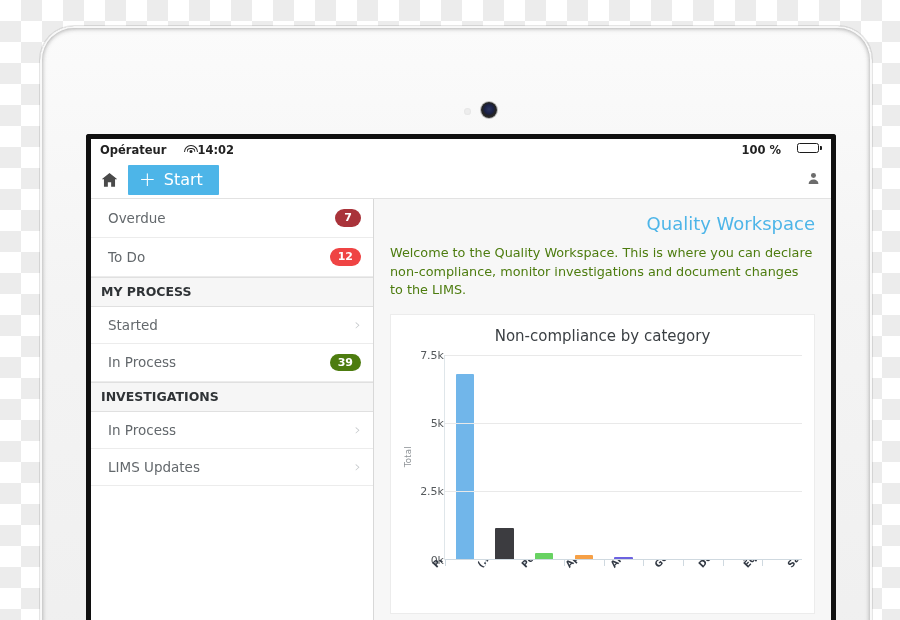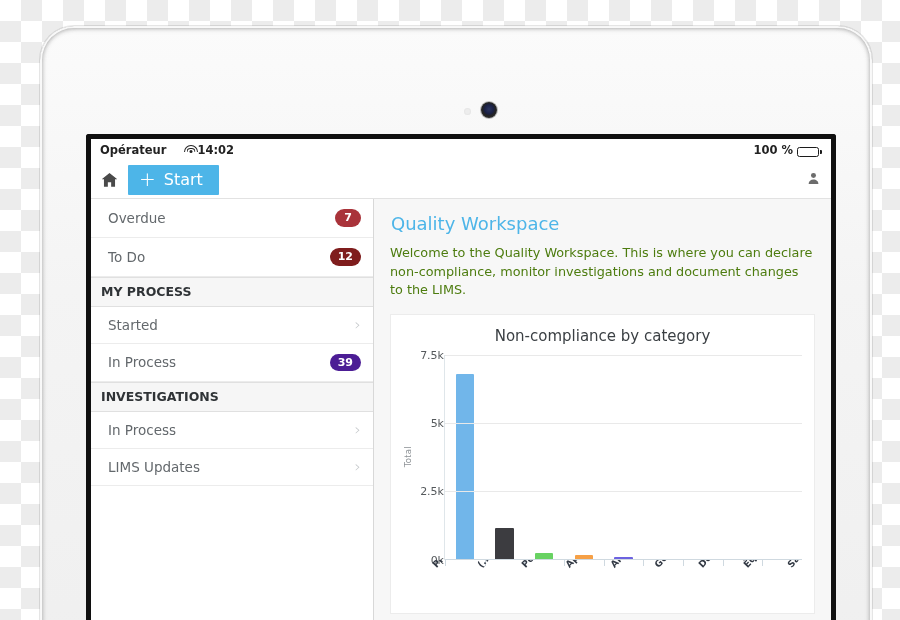--- a/index.html
+++ b/index.html
@@ -50,21 +50,21 @@
   #screen-inner{position:absolute;inset:0;background:#fff;display:flex;flex-direction:column;}
 
   
   .statusbar{
     height:22px;min-height:22px;display:flex;align-items:center;
     padding:0 9px;font-size:11.5px;font-weight:bold;color:#222;
     background:#fff;
   }
   .sb-left{display:flex;align-items:center;gap:19px;}
   .sb-center{flex:1;text-align:left;}
-  .sb-right{display:flex;align-items:flex-end;gap:4px;}
+  .sb-right{display:flex;align-items:flex-start;gap:16px;}
   .wifi{display:inline-block;width:12px;height:10px;position:relative;}
   .wifi i{position:absolute;left:50%;transform:translateX(-50%);border:1.4px solid #222;border-bottom:none;border-radius:50% 50% 0 0/100% 100% 0 0;}
   .wifi i:nth-child(1){width:12px;height:6px;top:0;}
   .wifi i:nth-child(2){width:7px;height:3.5px;top:2.6px;}
   .wifi i:nth-child(3){width:3px;height:3px;top:5.2px;border-radius:50%;background:#222;border:none;}
   .battery{display:inline-flex;align-items:center;}
   .battery .shell{width:22px;height:10px;border:1.3px solid #1c1c1c;border-radius:2.5px;padding:1px;box-sizing:border-box;}
   .battery .fill{height:100%;background:#1c1c1c;border-radius:1px;}
   .battery .cap{width:2px;height:4px;background:#1c1c1c;border-radius:0 1px 1px 0;margin-left:1px;}
 
@@ -98,21 +98,21 @@
     border-bottom:1px solid #ececec;background:#fff;cursor:pointer;min-height:16px;
   }
   .chev{color:#c0c4c7;font-size:16px;line-height:1;font-weight:300;}
   .badge{
     color:#fff;font-size:11px;font-weight:bold;border-radius:9px;
     padding:2px 8px;min-width:10px;text-align:center;line-height:1.25;
   }
 
   
   .content{flex:1;background:#f7f7f7;padding:14px 16px 0 16px;overflow:hidden;min-width:0;}
-  .ws-title{color:#4db5e8;font-size:18px;font-weight:400;margin:0 0 10px 1px;}
+  .ws-title{color:#4db5e8;font-size:18px;font-weight:400;margin:0 0 10px 12px;text-align:right;}
   .ws-desc{font-size:12.8px;color:#4d7c0f;line-height:1.45;margin:0 0 14px 0;}
 
   
   .chart-card{background:#fff;border:1px solid #ececec;padding:10px 12px 0 12px;height:300px;box-sizing:border-box;position:relative;}
   .chart-title{text-align:center;font-size:15px;color:#3a3f43;margin:2px 0 10px 0;}
   .plotwrap{position:relative;height:205px;display:flex;}
   .ylabel{
     writing-mode:vertical-rl;transform:rotate(180deg);
     font-size:8.5px;color:#8d9296;align-self:center;margin-right:1px;letter-spacing:.3px;
   }
@@ -181,30 +181,30 @@
       </div>
 
       <div class="body-split">
         <div class="sidebar" id="sidebar">
             <div class="row">
               <span>Overdue</span>
               <span class="badge" style="background: rgb(169, 51, 58);">7</span>
             </div>
             <div class="row">
               <span>To Do</span>
-              <span class="badge" style="background: #7f1d1d;">12</span>
+              <span class="badge" style="background: #ef4444;">12</span>
             </div>
             <div class="sect-head">MY PROCESS</div>
             <div class="row">
               <span>Started</span>
               <span class="chev">›</span>
             </div>
             <div class="row">
               <span>In Process</span>
-              <span class="badge" style="background: #4c1d95;">39</span>
+              <span class="badge" style="background: #4d7c0f;">39</span>
             </div>
             <div class="sect-head">INVESTIGATIONS</div>
             <div class="row">
               <span>In Process</span>
               <span class="chev">›</span>
             </div>
             <div class="row">
               <span>LIMS Updates</span>
               <span class="chev">›</span>
             </div>

